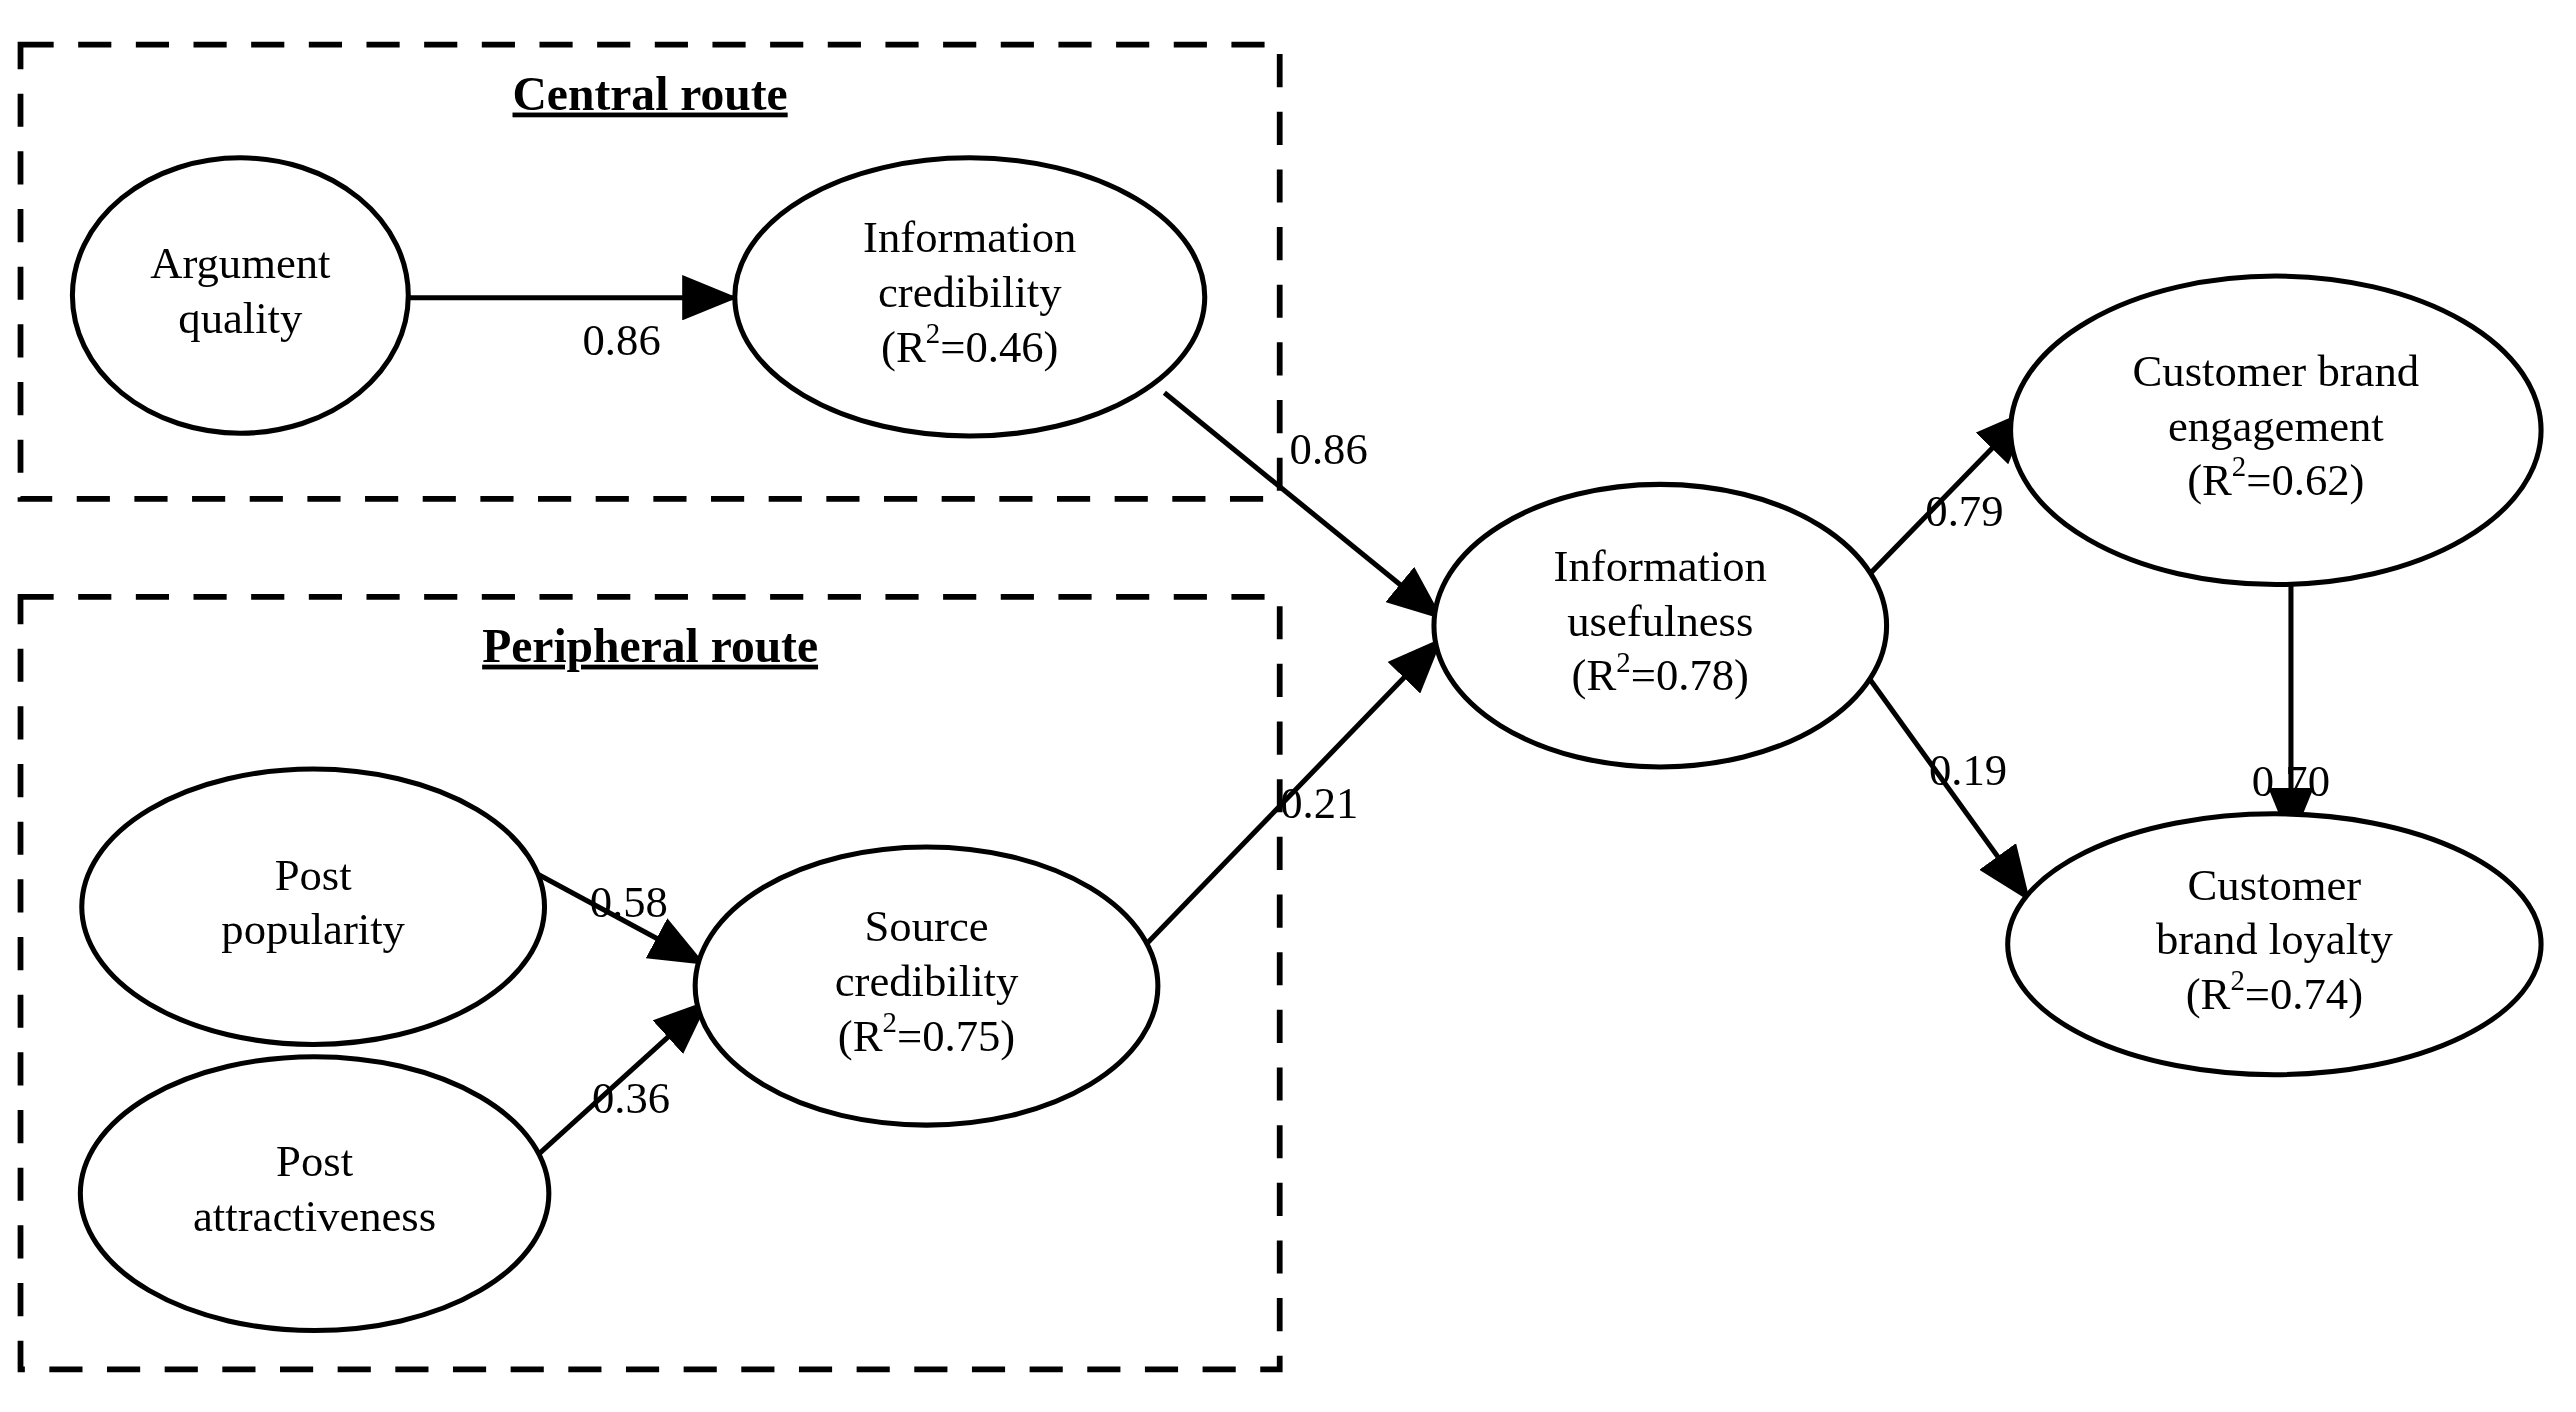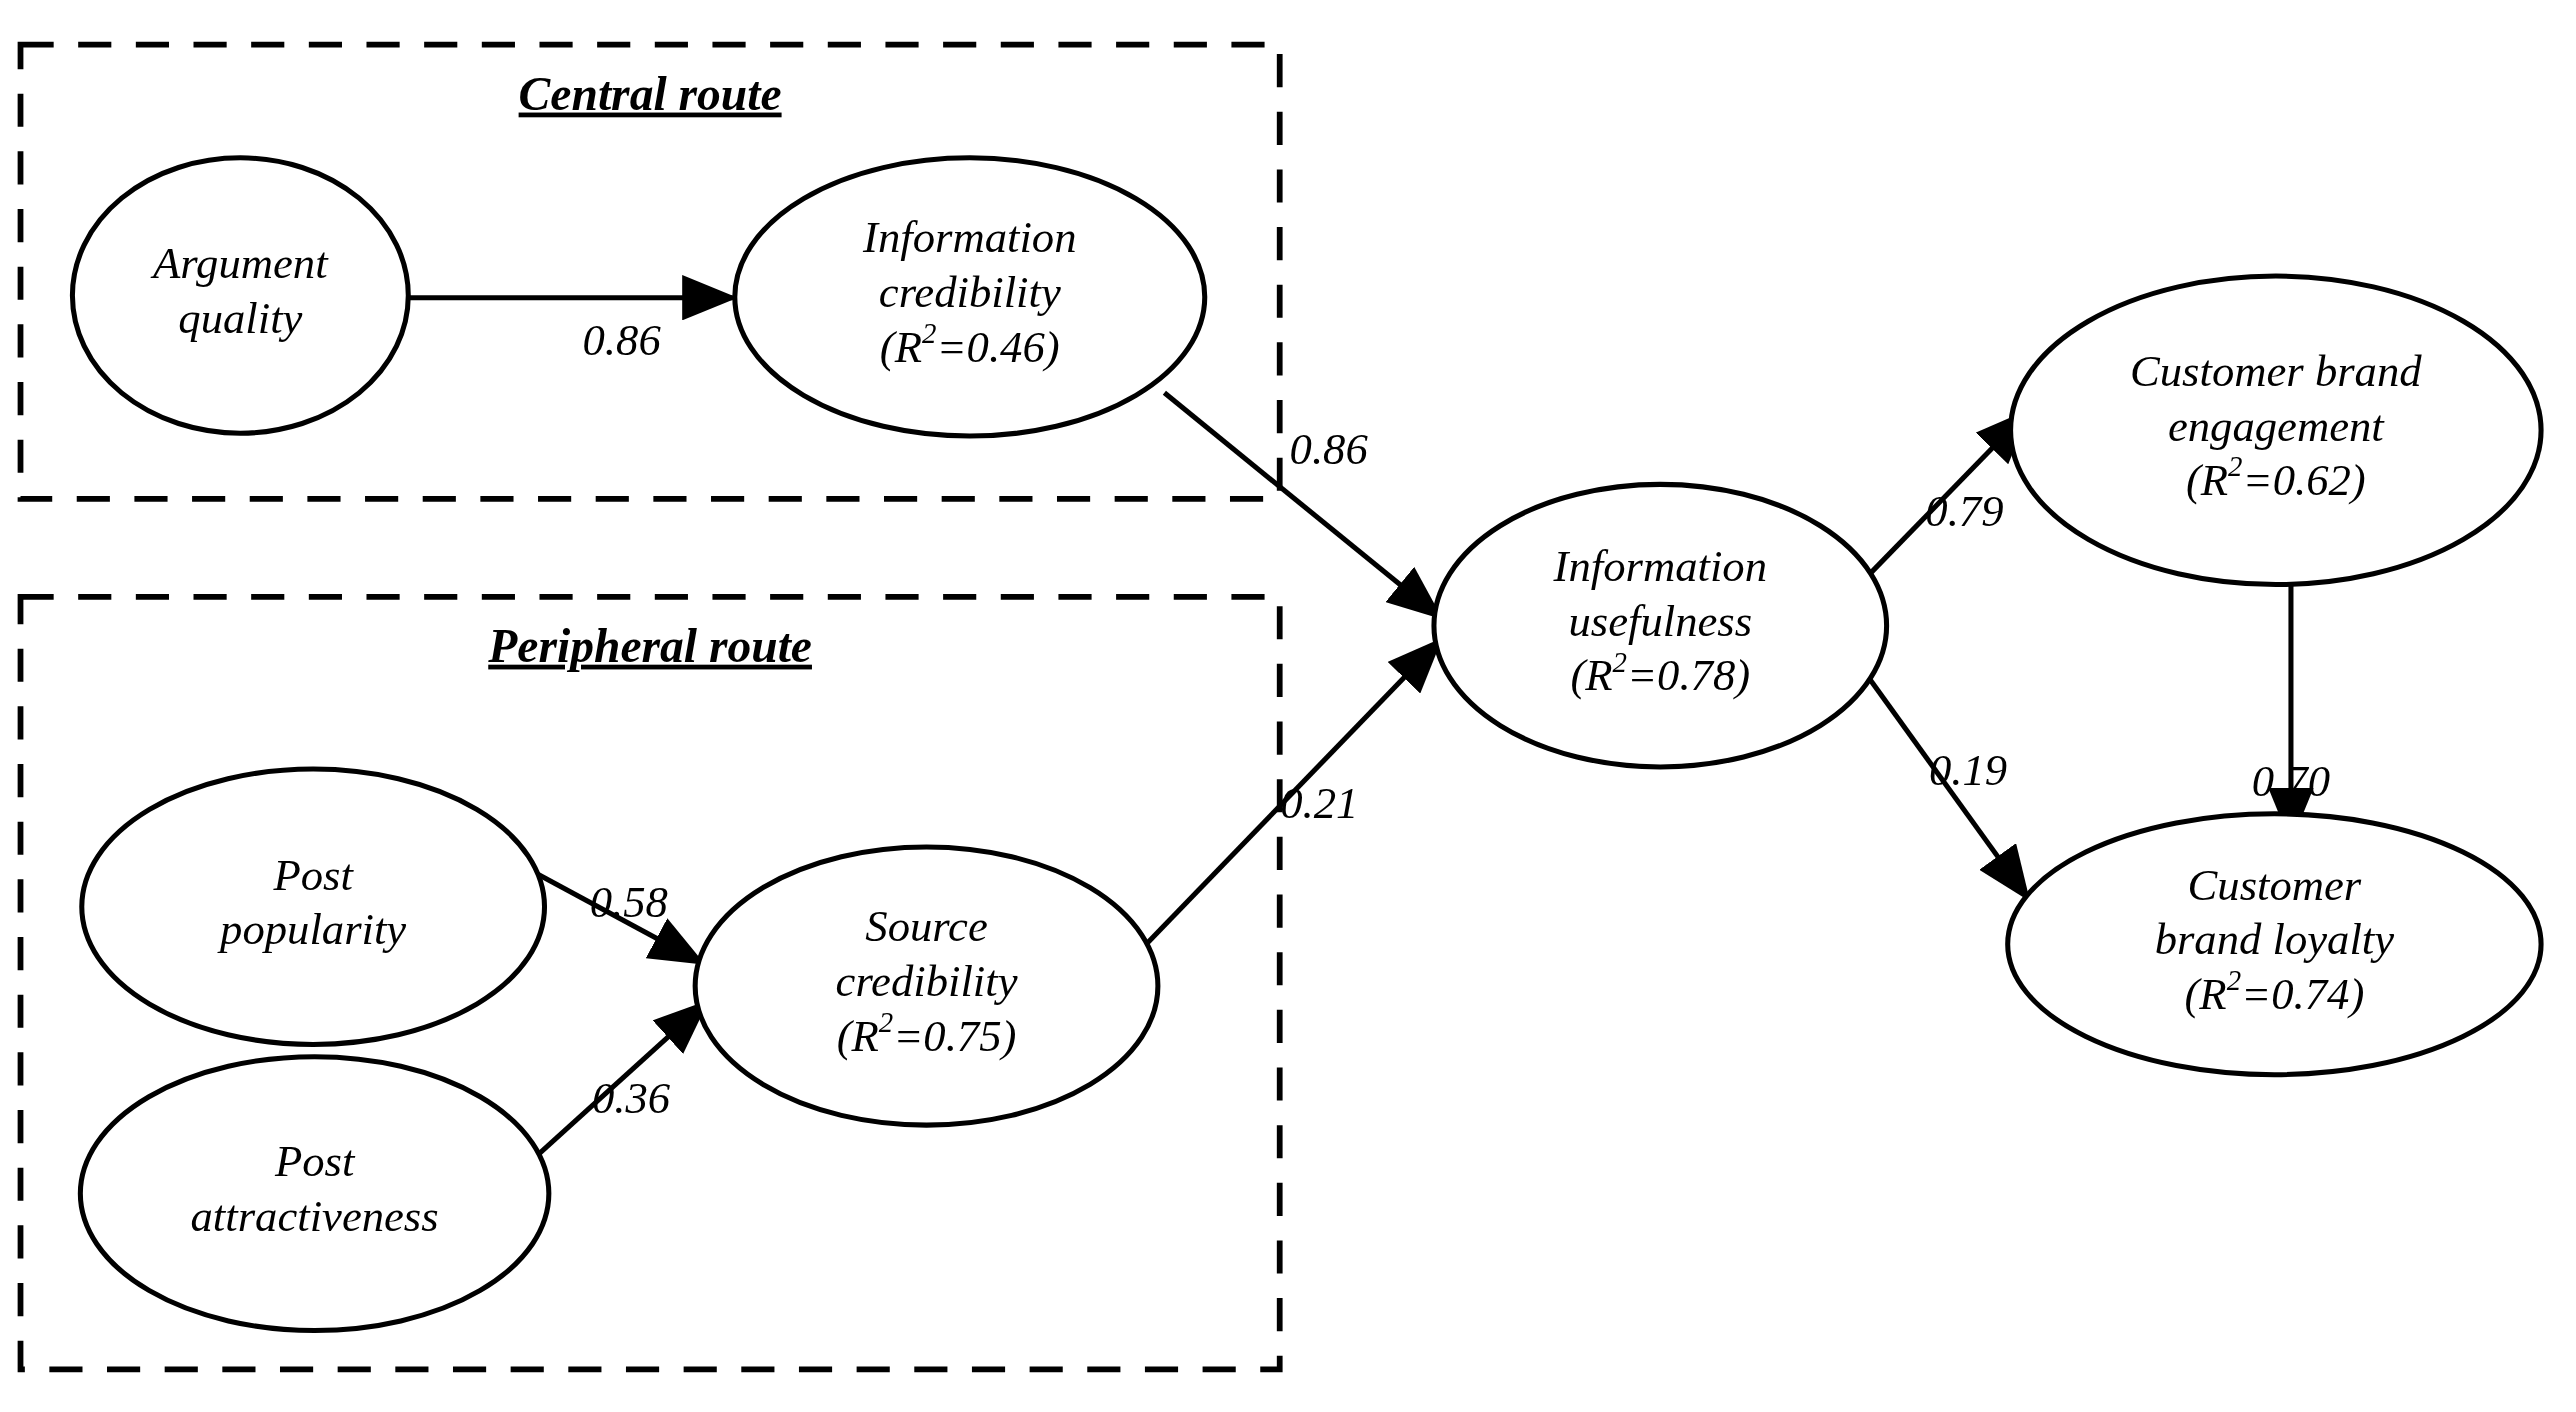--- a/index.html
+++ b/index.html
@@ -8,21 +8,20 @@
     padding: 0;
     background: #ffffff;
   }
   #stage {
     position: relative;
     width: 2576px;
     height: 1412px;
     background: #ffffff;
     overflow: hidden;
     font-family: "Liberation Serif", "DejaVu Serif", serif;
-    font-style: italic;
   }
   svg.canvas {
     position: absolute;
     left: 0;
     top: 0;
     width: 2576px;
     height: 1412px;
   }
   .node-label {
     font-family: "Liberation Serif", "DejaVu Serif", serif;

